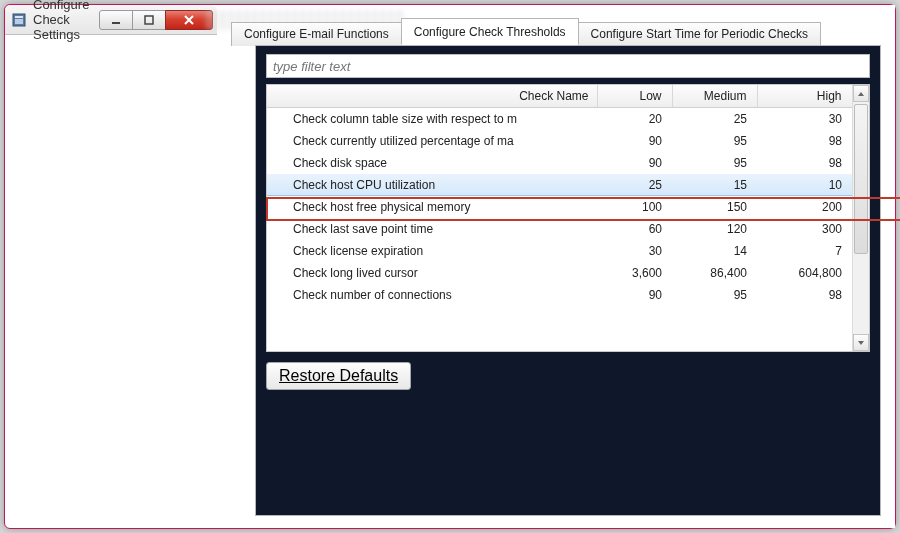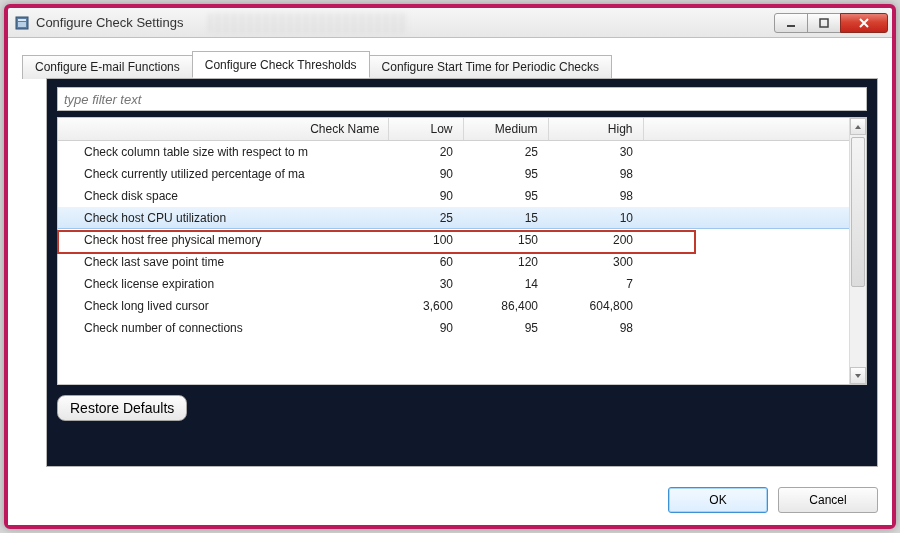--- a/index.html
+++ b/index.html
@@ -10,25 +10,24 @@
     background: #d8d8d8;
     width: 900px;
     height: 533px;
     overflow: hidden;
   }
   .window {
     position: absolute;
     left: 4px; top: 4px;
     width: 892px; height: 525px;
     background: #fff;
-    border: 4px solid #be185d;
+    border: 1px solid #be185d;
     border-radius: 6px;
     box-shadow: 0 0 8px rgba(0,0,0,0.3);
     display: flex;
-    flex-direction: column;
   }
   .titlebar {
     height: 30px;
     background: linear-gradient(#f6f6f6, #e7e7e7);
     border-bottom: 1px solid #c0c0c0;
     border-radius: 6px 6px 0 0;
     display: flex;
     align-items: center;
     padding: 0 4px 0 6px;
   }
@@ -195,24 +194,25 @@
     position:absolute; left:1px; right:1px; top:2px; height:150px;
     background: linear-gradient(#f4f4f4,#dcdcdc);
     border:1px solid #bcbcbc; border-radius:2px;
   }
 
   .below-table { margin-top: 10px; }
   .restore-btn {
     padding: 4px 12px;
     border: 1px solid #a7a7a7;
     background: linear-gradient(#fdfdfd,#e8e8e8);
-    border-radius: 8px;
+    border-radius: 3px;
     cursor: default;
     font-family: inherit;
-    font-size: 14px;
+    font-size: 16px;
+    text-decoration: underline;
   }
 
   .footer {
     display: flex;
     justify-content: flex-end;
     gap: 10px;
     padding-top: 20px;
   }
   .btn {
     min-width: 100px;
@@ -386,19 +386,15 @@
       </div>
 
       <div class="highlight-box" style="left:10px; top:151px; width:639px; height:24px;"></div>
 
       <div class="below-table">
         <button class="restore-btn">Restore Defaults</button>
       </div>
 
     </div>
 
-    <div class="footer">
-      <button class="btn primary">OK</button>
-      <button class="btn">Cancel</button>
-    </div>
 
   </div>
 </div>
 
 </body></html>

